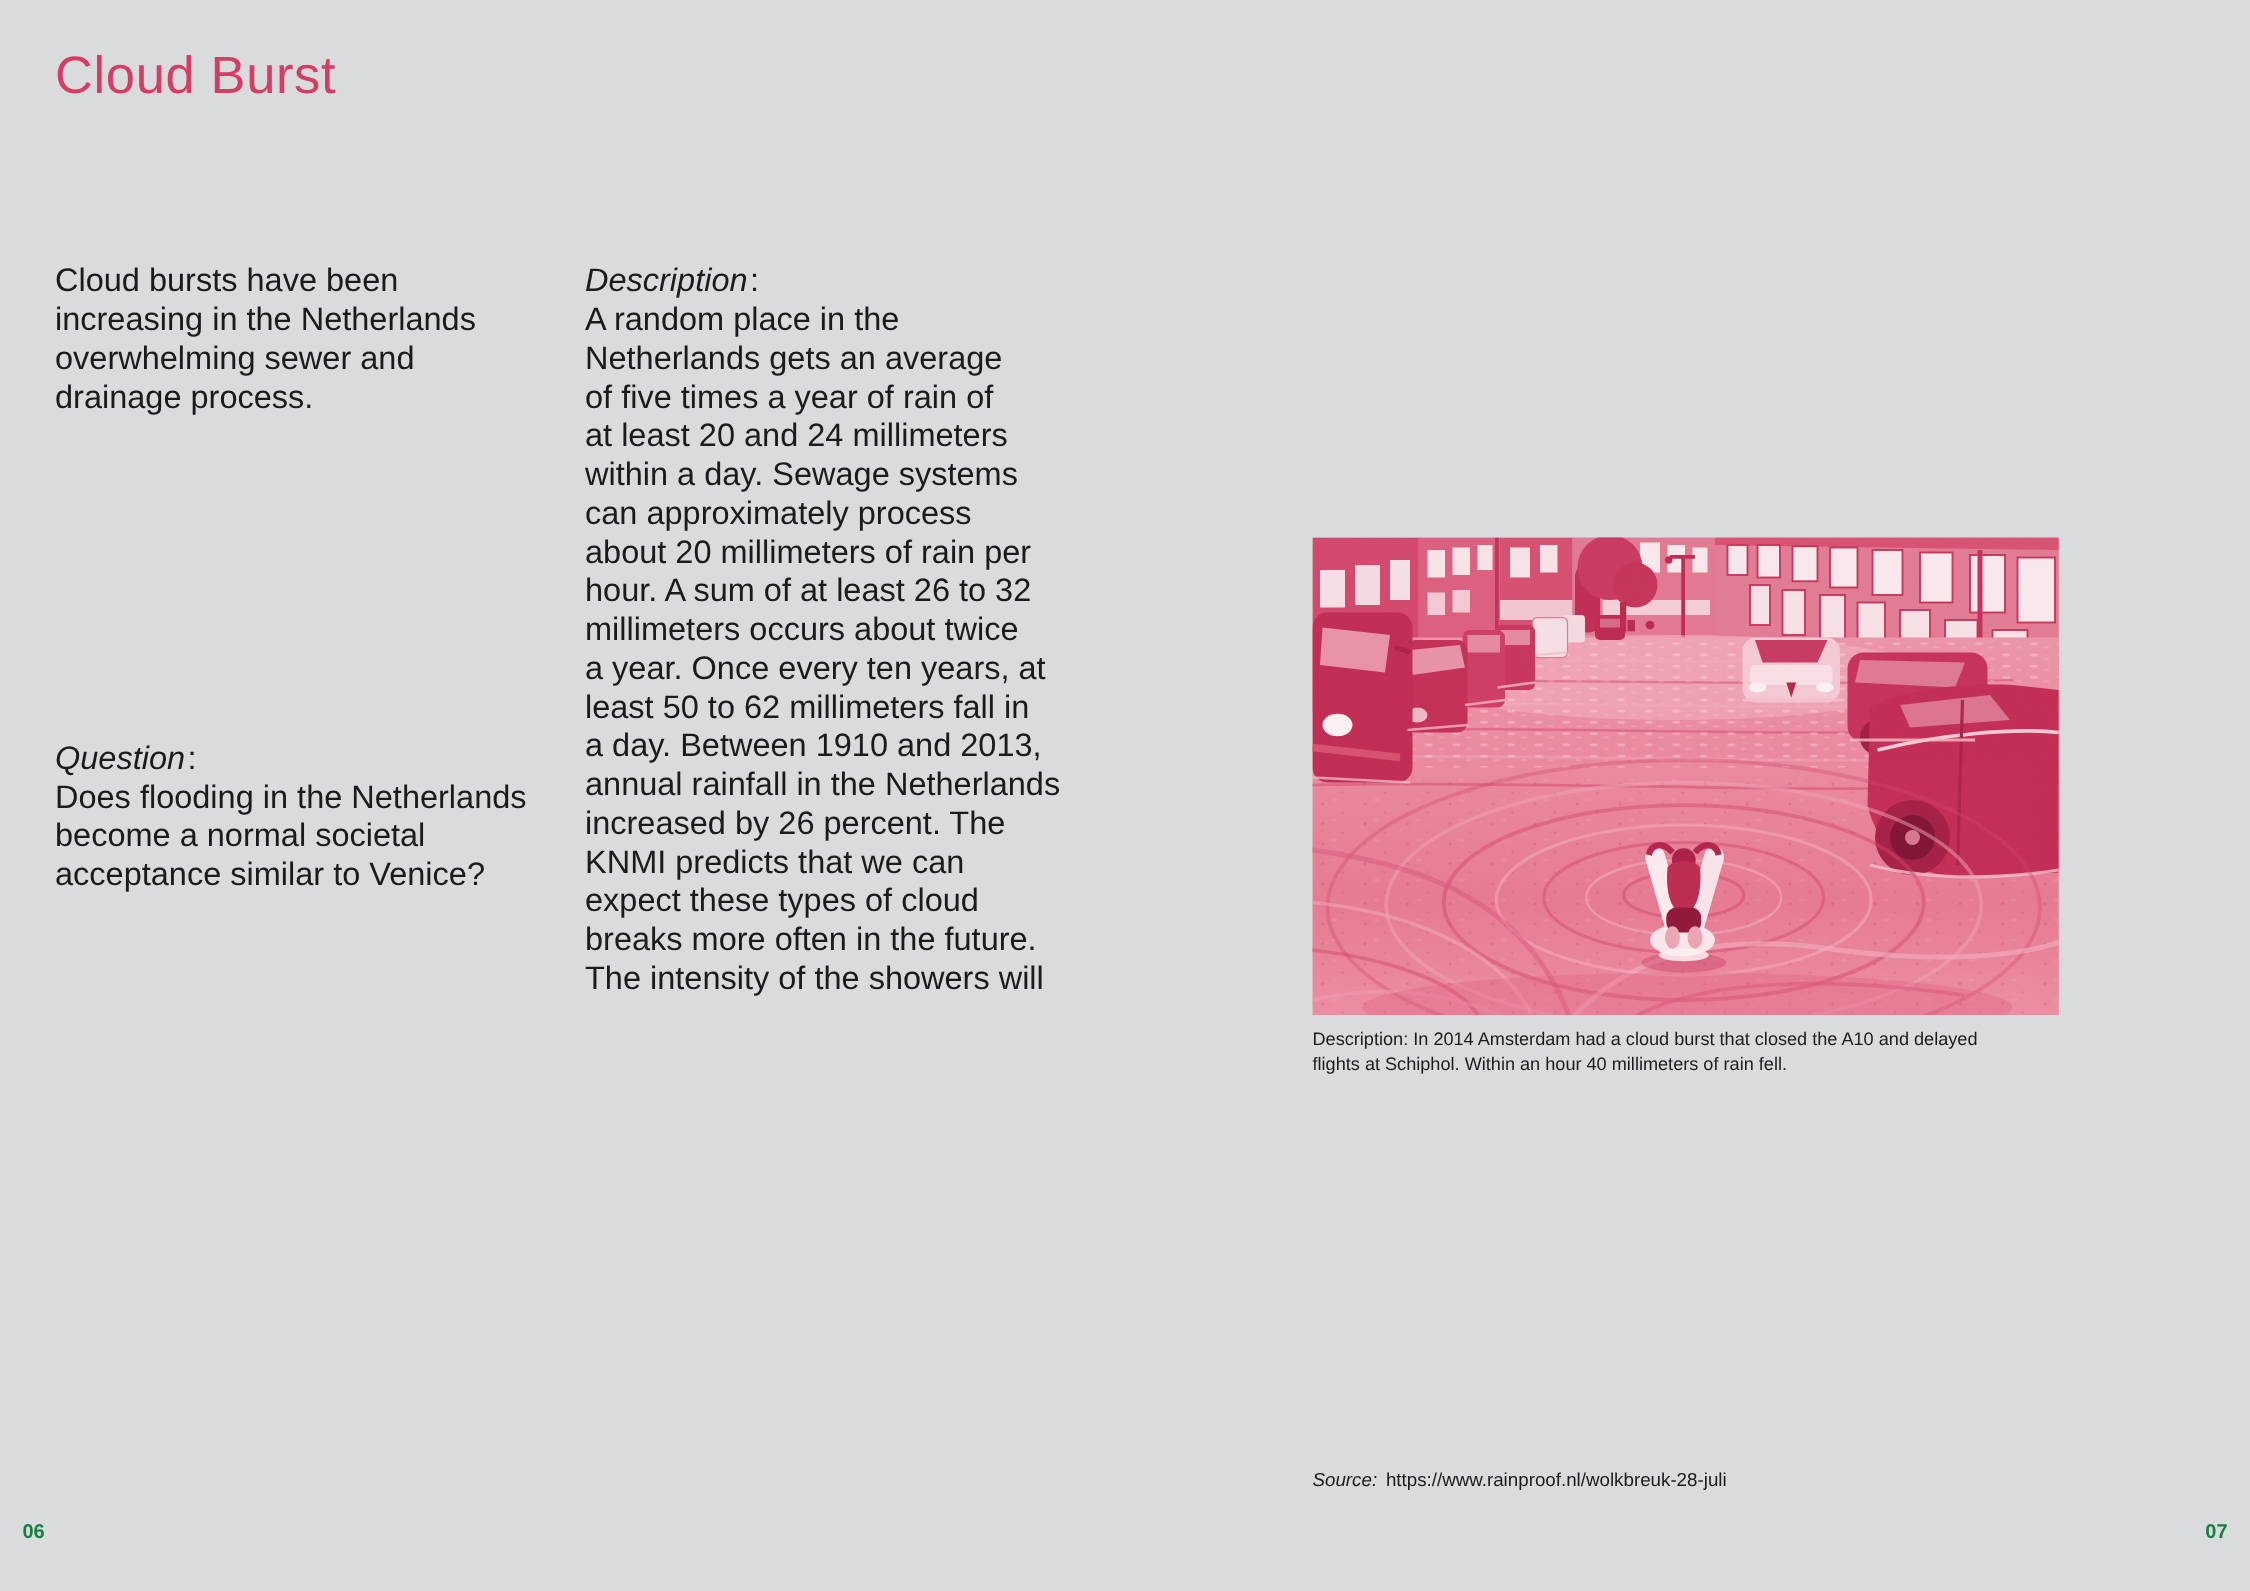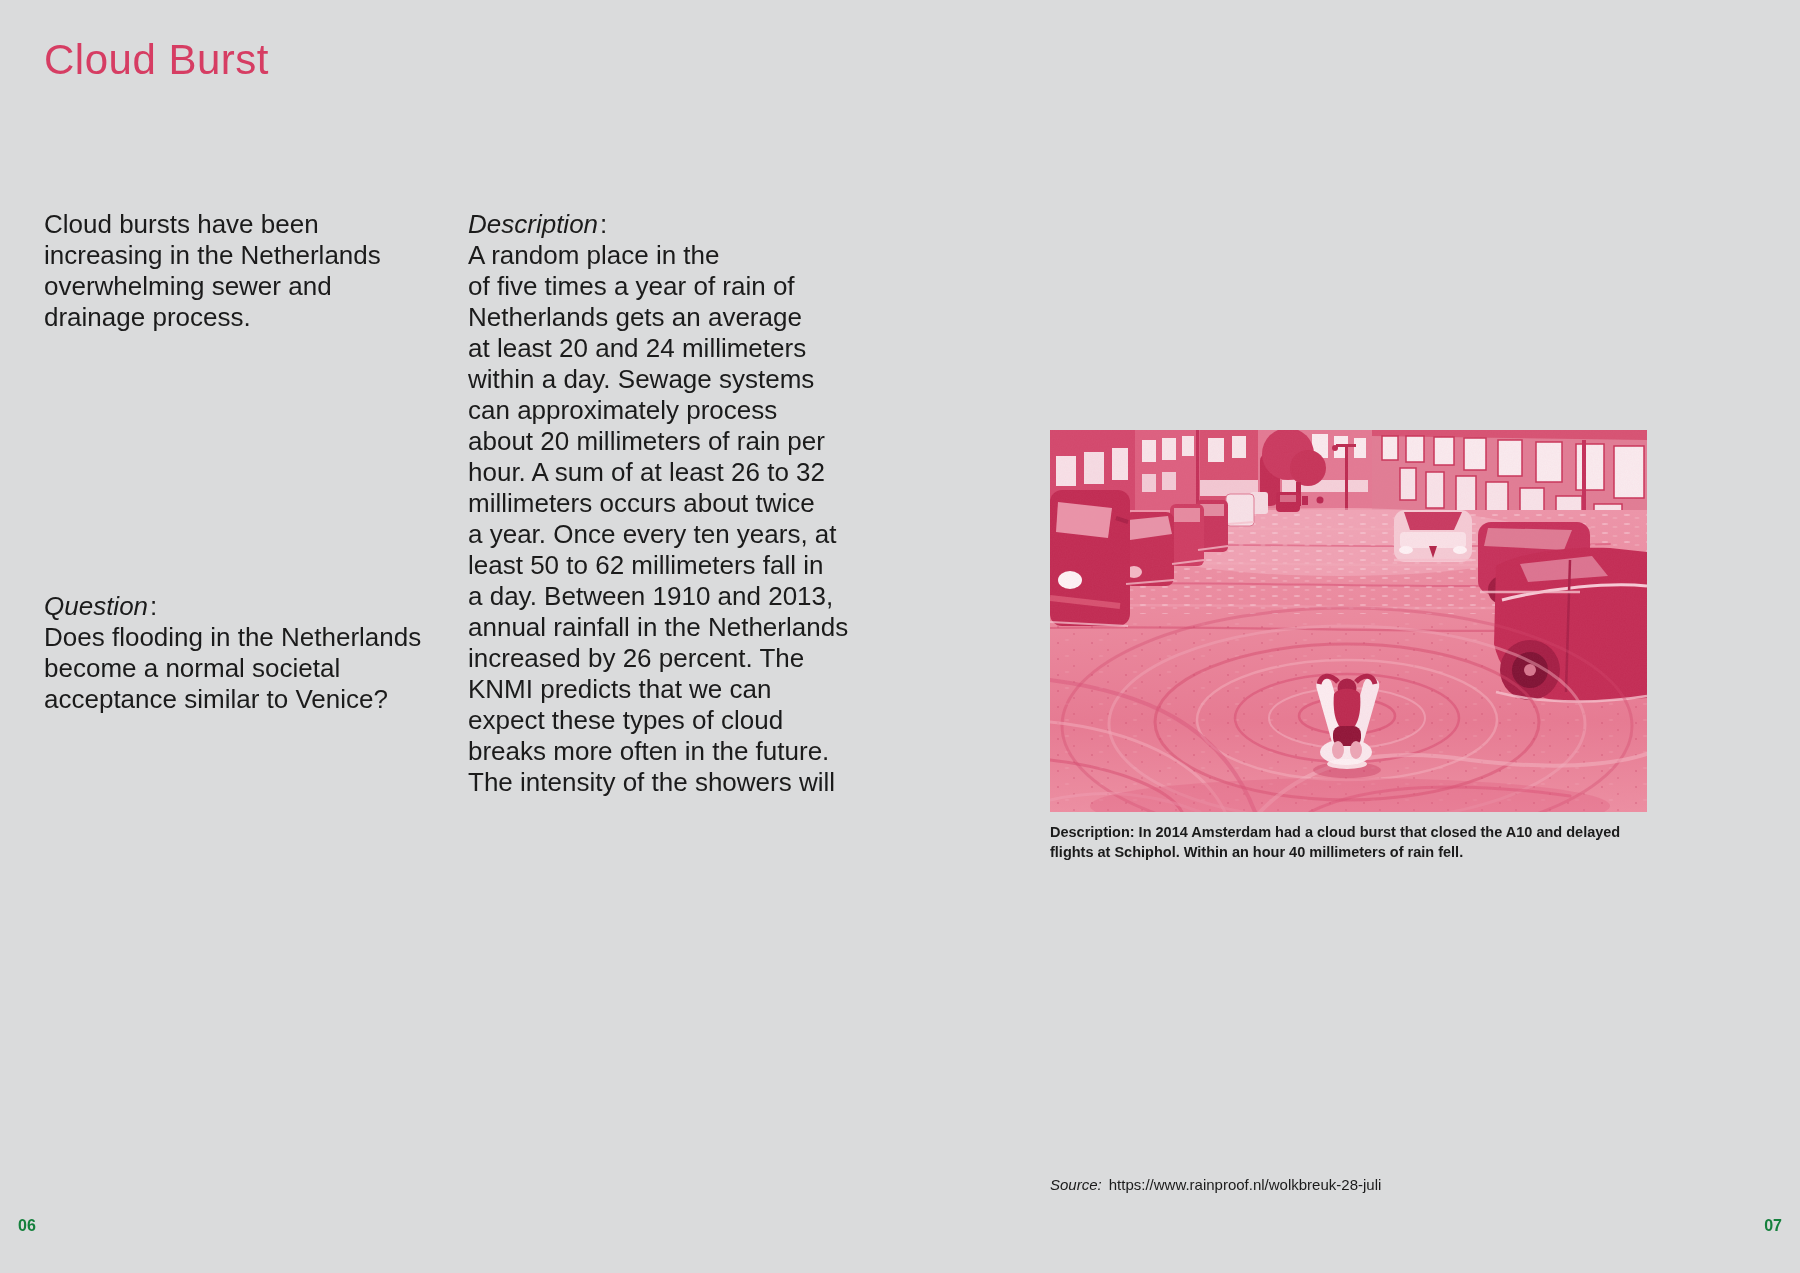--- a/index.html
+++ b/index.html
@@ -19,21 +19,21 @@
   .description { left:468px; top:209px; }
   .lbl { font-style:italic; }
   .colon { font-style:normal; padding-left:2px; }
   .labelline { white-space:nowrap; }
   figure.photo { position:absolute; left:1050px; top:430px; width:597px; height:382px; margin:0; }
   figure.photo svg { display:block; }
   .caption {
     position:absolute; left:1050px; top:822px; width:620px;
     font-size:14.5px; line-height:20px;
   }
-  .caption div { white-space:nowrap;font-weight:bold; }
+  .caption div { white-space:nowrap; }
   .source { position:absolute; left:1050px; top:1176px; font-size:15px; }
   .source .lbl { padding-right:7px; }
   .source a { color:#1b1b1b; text-decoration:none;margin-top:45px; }
   .pageno { position:absolute; top:1217px; font-size:16px; color:#15803d;font-weight:bold; }
   .pn-left { left:18px; }
   .pn-right { right:18px; }
 </style>
 </head>
 <body>
 
@@ -54,22 +54,22 @@
         <div>Does flooding in the Netherlands</div>
         <div>become a normal societal</div>
         <div>acceptance similar to Venice?</div>
       </div>
   </div>
 
   <div class="textblock description">
     <div class="labelline"><span class="lbl">Description</span><span class="colon">:</span></div>
     <div>
         <div>A random place in the</div>
+        <div>Netherlands gets an average</div>
         <div>of five times a year of rain of</div>
-        <div>Netherlands gets an average</div>
         <div>at least 20 and 24 millimeters</div>
         <div>within a day. Sewage systems</div>
         <div>can approximately process</div>
         <div>about 20 millimeters of rain per</div>
         <div>hour. A sum of at least 26 to 32</div>
         <div>millimeters occurs about twice</div>
         <div>a year. Once every ten years, at</div>
         <div>least 50 to 62 millimeters fall in</div>
         <div>a day. Between 1910 and 2013,</div>
         <div>annual rainfall in the Netherlands</div>

